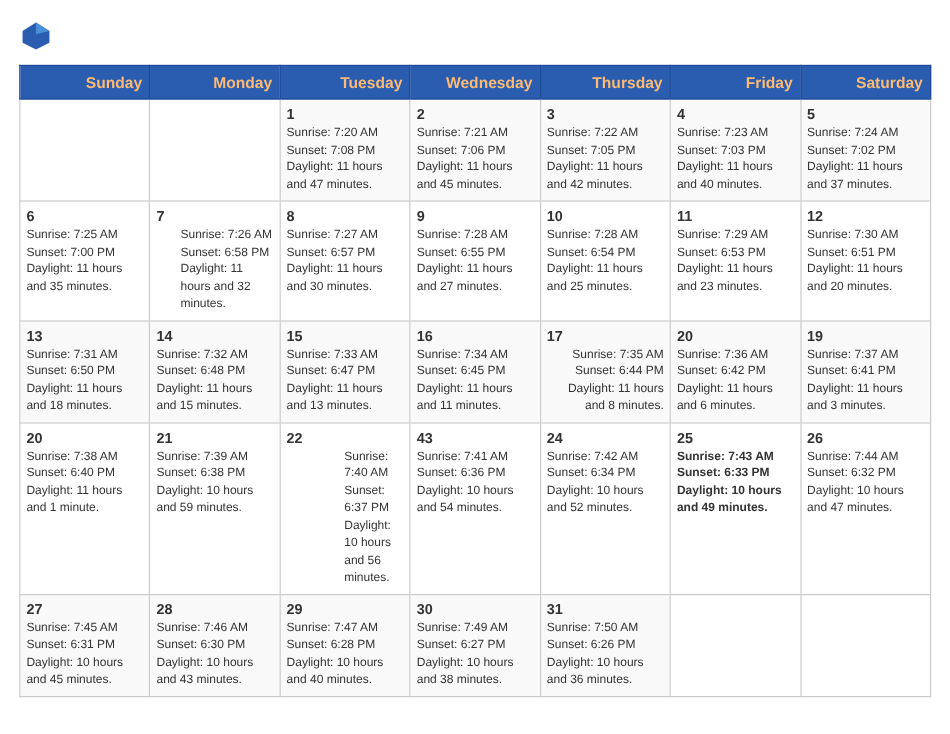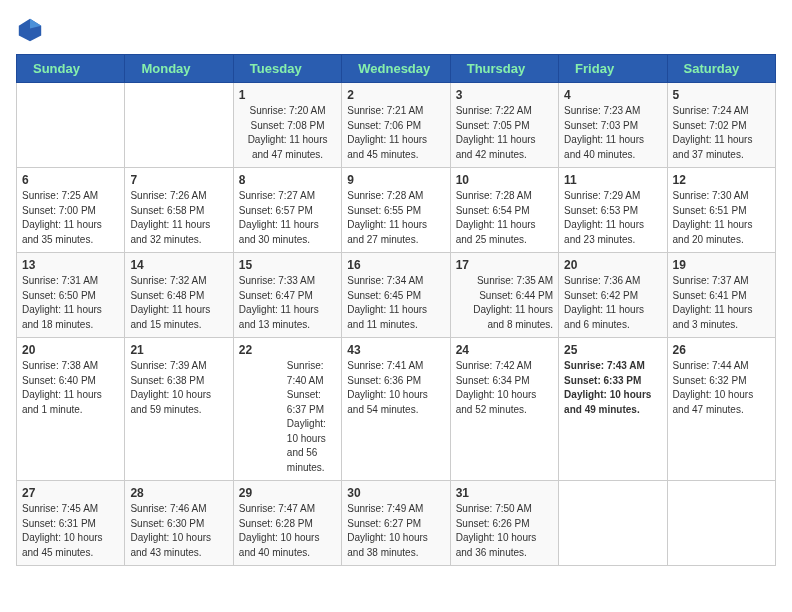--- a/index.html
+++ b/index.html
@@ -53,23 +53,23 @@
       font-size: 14px;
       color: #555;
     }
     table {
       width: 100%;
       border-collapse: collapse;
       table-layout: fixed;
     }
     thead tr th {
       background: #2a5db0;
-      color: #86efac;
-      text-align: left;
-      padding: 6px 16px;
+      color: #fdba74;
+      text-align: right;
+      padding: 6px 6px;
       font-size: 13px;
       font-weight: bold;
       border: 1px solid #1e4a9a;
     }
     tbody tr td {
       border: 1px solid #ccc;
       vertical-align: top;
       padding: 5px 5px;
       font-size: 10.5px;
       color: #333;
@@ -124,21 +124,21 @@
         <th>Friday</th>
         <th>Saturday</th>
       </tr>
   </thead>
   <tbody id="calendar-body">
   <tr>
         <td class="empty-cell"></td>
         <td class="empty-cell"></td>
         <td>
           <div class="day-number">1</div>
-          <div class="day-info" style="white-space: pre-line; text-align: center;">Sunrise: 7:20 AM
+          <div class="day-info" style="white-space: pre-line;">Sunrise: 7:20 AM
 Sunset: 7:08 PM
 Daylight: 11 hours and 47 minutes.</div>
         </td>
         <td>
           <div class="day-number">2</div>
           <div class="day-info" style="white-space: pre-line;">Sunrise: 7:21 AM
 Sunset: 7:06 PM
 Daylight: 11 hours and 45 minutes.</div>
         </td>
         <td>
@@ -162,21 +162,21 @@
       </tr>
       <tr>
         <td>
           <div class="day-number">6</div>
           <div class="day-info" style="white-space: pre-line;">Sunrise: 7:25 AM
 Sunset: 7:00 PM
 Daylight: 11 hours and 35 minutes.</div>
         </td>
         <td>
           <div class="day-number">7</div>
-          <div class="day-info" style="white-space: pre-line;">Sunrise: 7:26 AM
+          <div class="day-info" style="white-space: pre-line; margin-left: 20px;">Sunrise: 7:26 AM
 Sunset: 6:58 PM
 Daylight: 11 hours and 32 minutes.</div>
         </td>
         <td>
           <div class="day-number">8</div>
           <div class="day-info" style="white-space: pre-line;">Sunrise: 7:27 AM
 Sunset: 6:57 PM
 Daylight: 11 hours and 30 minutes.</div>
         </td>
         <td>

